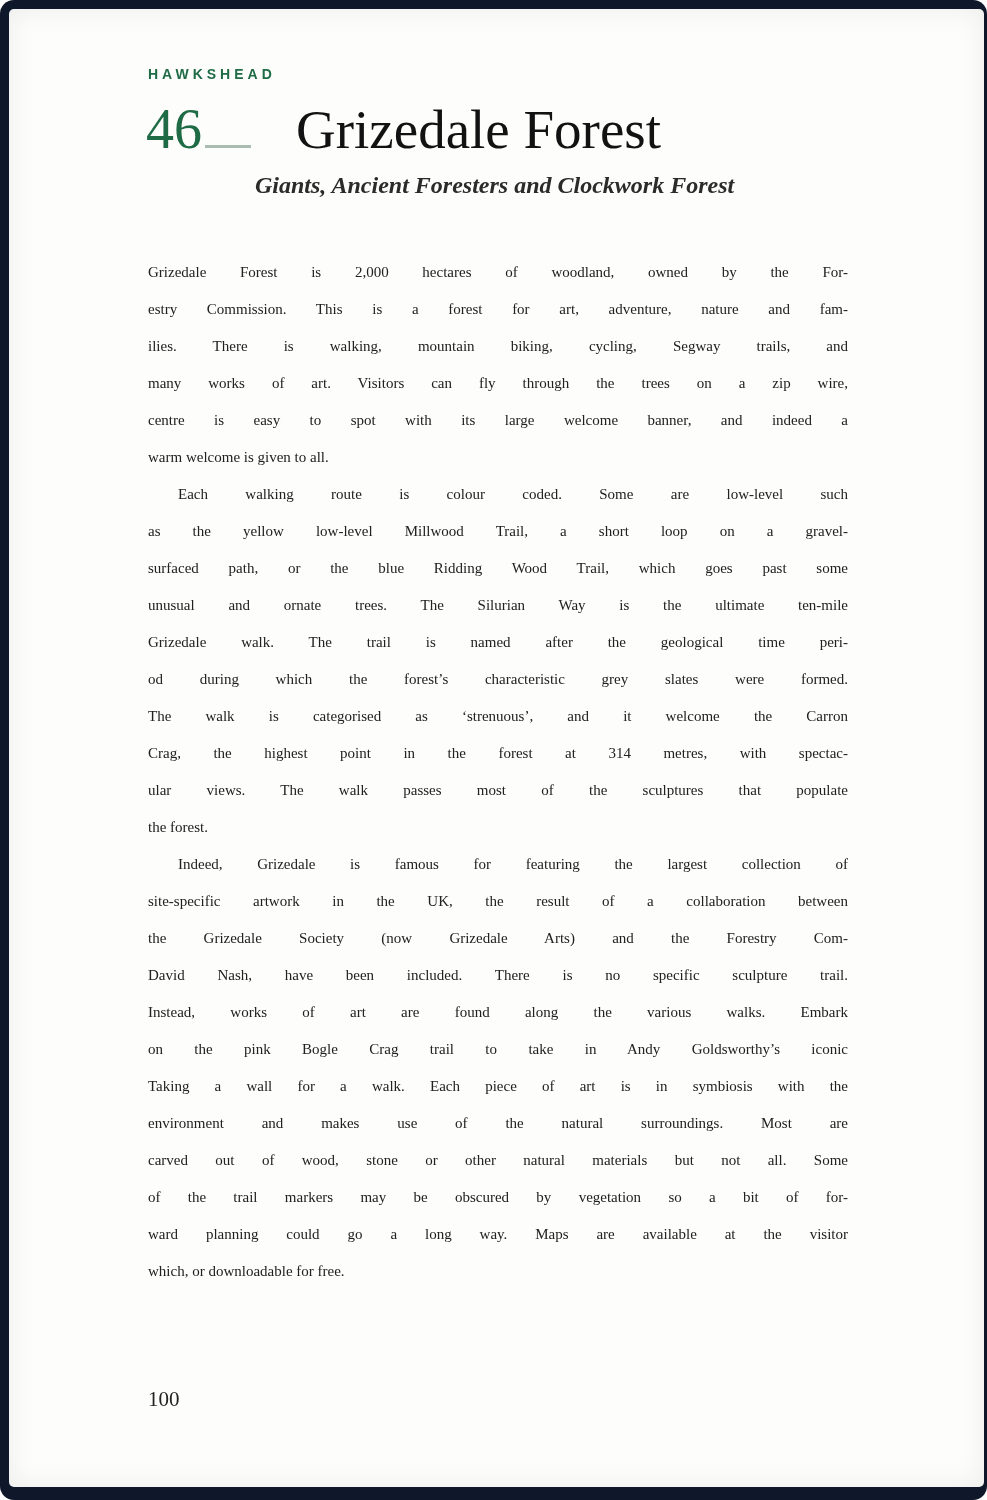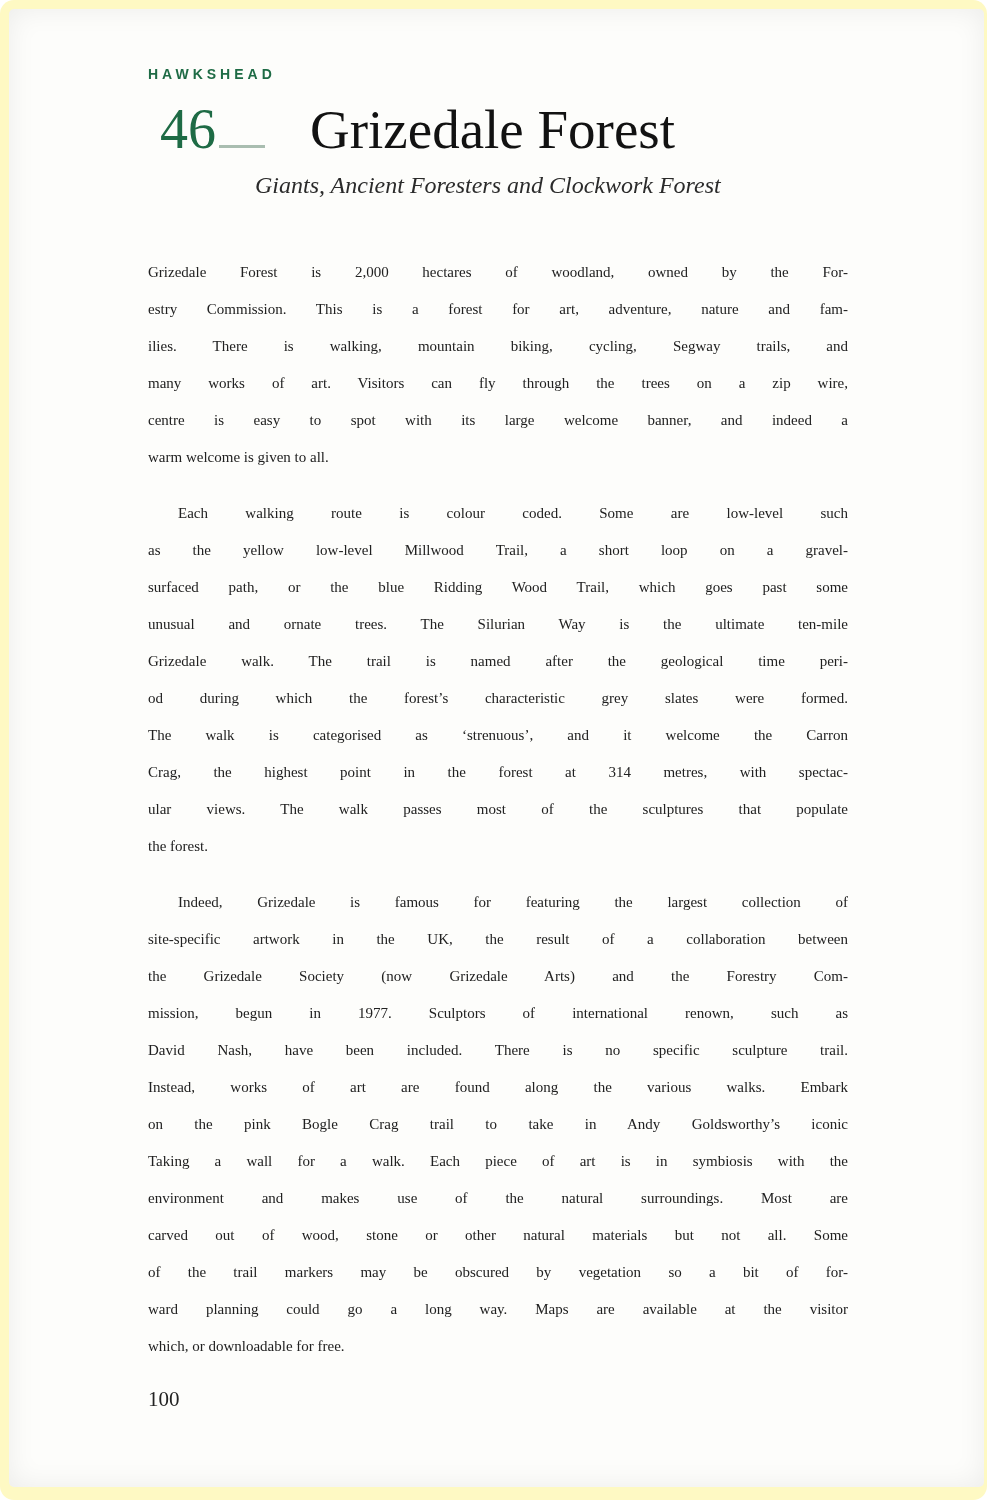--- a/index.html
+++ b/index.html
@@ -3,21 +3,21 @@
 <meta charset="utf-8">
 <style>
   * { margin: 0; padding: 0; box-sizing: border-box; }
   html, body { background: #ffffff; }
   body { font-family: "Liberation Serif", serif; }
 
   .photo-frame {
     position: relative;
     width: 987px;
     height: 1500px;
-    background: #fef9c3;
+    background: #0f172a;
     border-radius: 14px;
     padding: 9px 3px 13px 9px;
   }
   .page {
     position: relative;
     width: 100%;
     height: 100%;
     background: #fdfdfb;
     border-radius: 5px;
     overflow: hidden;
@@ -30,21 +30,21 @@
     top: 57px;
     font-family: "Liberation Sans", sans-serif;
     font-size: 14px;
     font-weight: bold;
     letter-spacing: 4px;
     color: var(--accent, #1E6B45);
   }
 
   .title-row {
     position: absolute;
-    left: 151px;
+    left: 137px;
     top: 92px;
     display: flex;
     align-items: baseline;
     white-space: nowrap;
     justify-content: space-between;
   }
   .chap-num {
     font-family: "Liberation Serif", serif;
     font-size: 56px;
     line-height: 1;
@@ -67,39 +67,40 @@
   }
 
   .subtitle {
     position: absolute;
     left: 246px;
     top: 163px;
     font-family: "Liberation Serif", serif;
     font-style: italic;
     font-size: 24px;
     color: #2b2b2b;
+    font-weight: bold;
   }
 
   .body-text {
     position: absolute;
     left: 139px;
     top: 245px;
     width: 700px;
     font-size: 15px;
     color: #212121;
   }
   .line {
     height: 37px;
     line-height: 37px;
     text-align: justify;
     text-align-last: justify;
     overflow: hidden;
   }
   .line.last { text-align-last: left; }
-  .line.indent { padding-left: 30px; margin-top: 19px; }
+  .line.indent { padding-left: 30px; }
   .line .it { }
 
   .page-number {
     position: absolute;
     left: 139px;
     top: 1378px;
     font-size: 21px;
     color: #222;
   }
 </style>
@@ -137,21 +138,20 @@
           <div class="line"><span>od during which the forest’s characteristic grey slates were formed.</span></div>
           <div class="line"><span>The walk is categorised as ‘strenuous’, and it welcome the Carron</span></div>
           <div class="line"><span>Crag, the highest point in the forest at 314 metres, with spectac-</span></div>
           <div class="line"><span>ular views. The walk passes most of the sculptures that populate</span></div>
           <div class="line last"><span>the forest.</span></div>
         </div>
         <div class="paragraph">
           <div class="line indent"><span>Indeed, Grizedale is famous for featuring the largest collection of</span></div>
           <div class="line"><span>site-specific artwork in the UK, the result of a collaboration between</span></div>
           <div class="line"><span>the Grizedale Society (now Grizedale Arts) and the Forestry Com-</span></div>
-          <div class="line"><span>mission, begun in 1977. Sculptors of international renown, such as</span></div>
           <div class="line"><span>David Nash, have been included. There is no specific sculpture trail.</span></div>
           <div class="line"><span>Instead, works of art are found along the various walks. Embark</span></div>
           <div class="line"><span>on the pink Bogle Crag trail to take in Andy Goldsworthy’s iconic</span></div>
           <div class="line"><span class="it">Taking a wall for a walk</span><span>. Each piece of art is in symbiosis with the</span></div>
           <div class="line"><span>environment and makes use of the natural surroundings. Most are</span></div>
           <div class="line"><span>carved out of wood, stone or other natural materials but not all. Some</span></div>
           <div class="line"><span>of the trail markers may be obscured by vegetation so a bit of for-</span></div>
           <div class="line"><span>ward planning could go a long way. Maps are available at the visitor</span></div>
           <div class="line last"><span>which, or downloadable for free.</span></div>
         </div>

